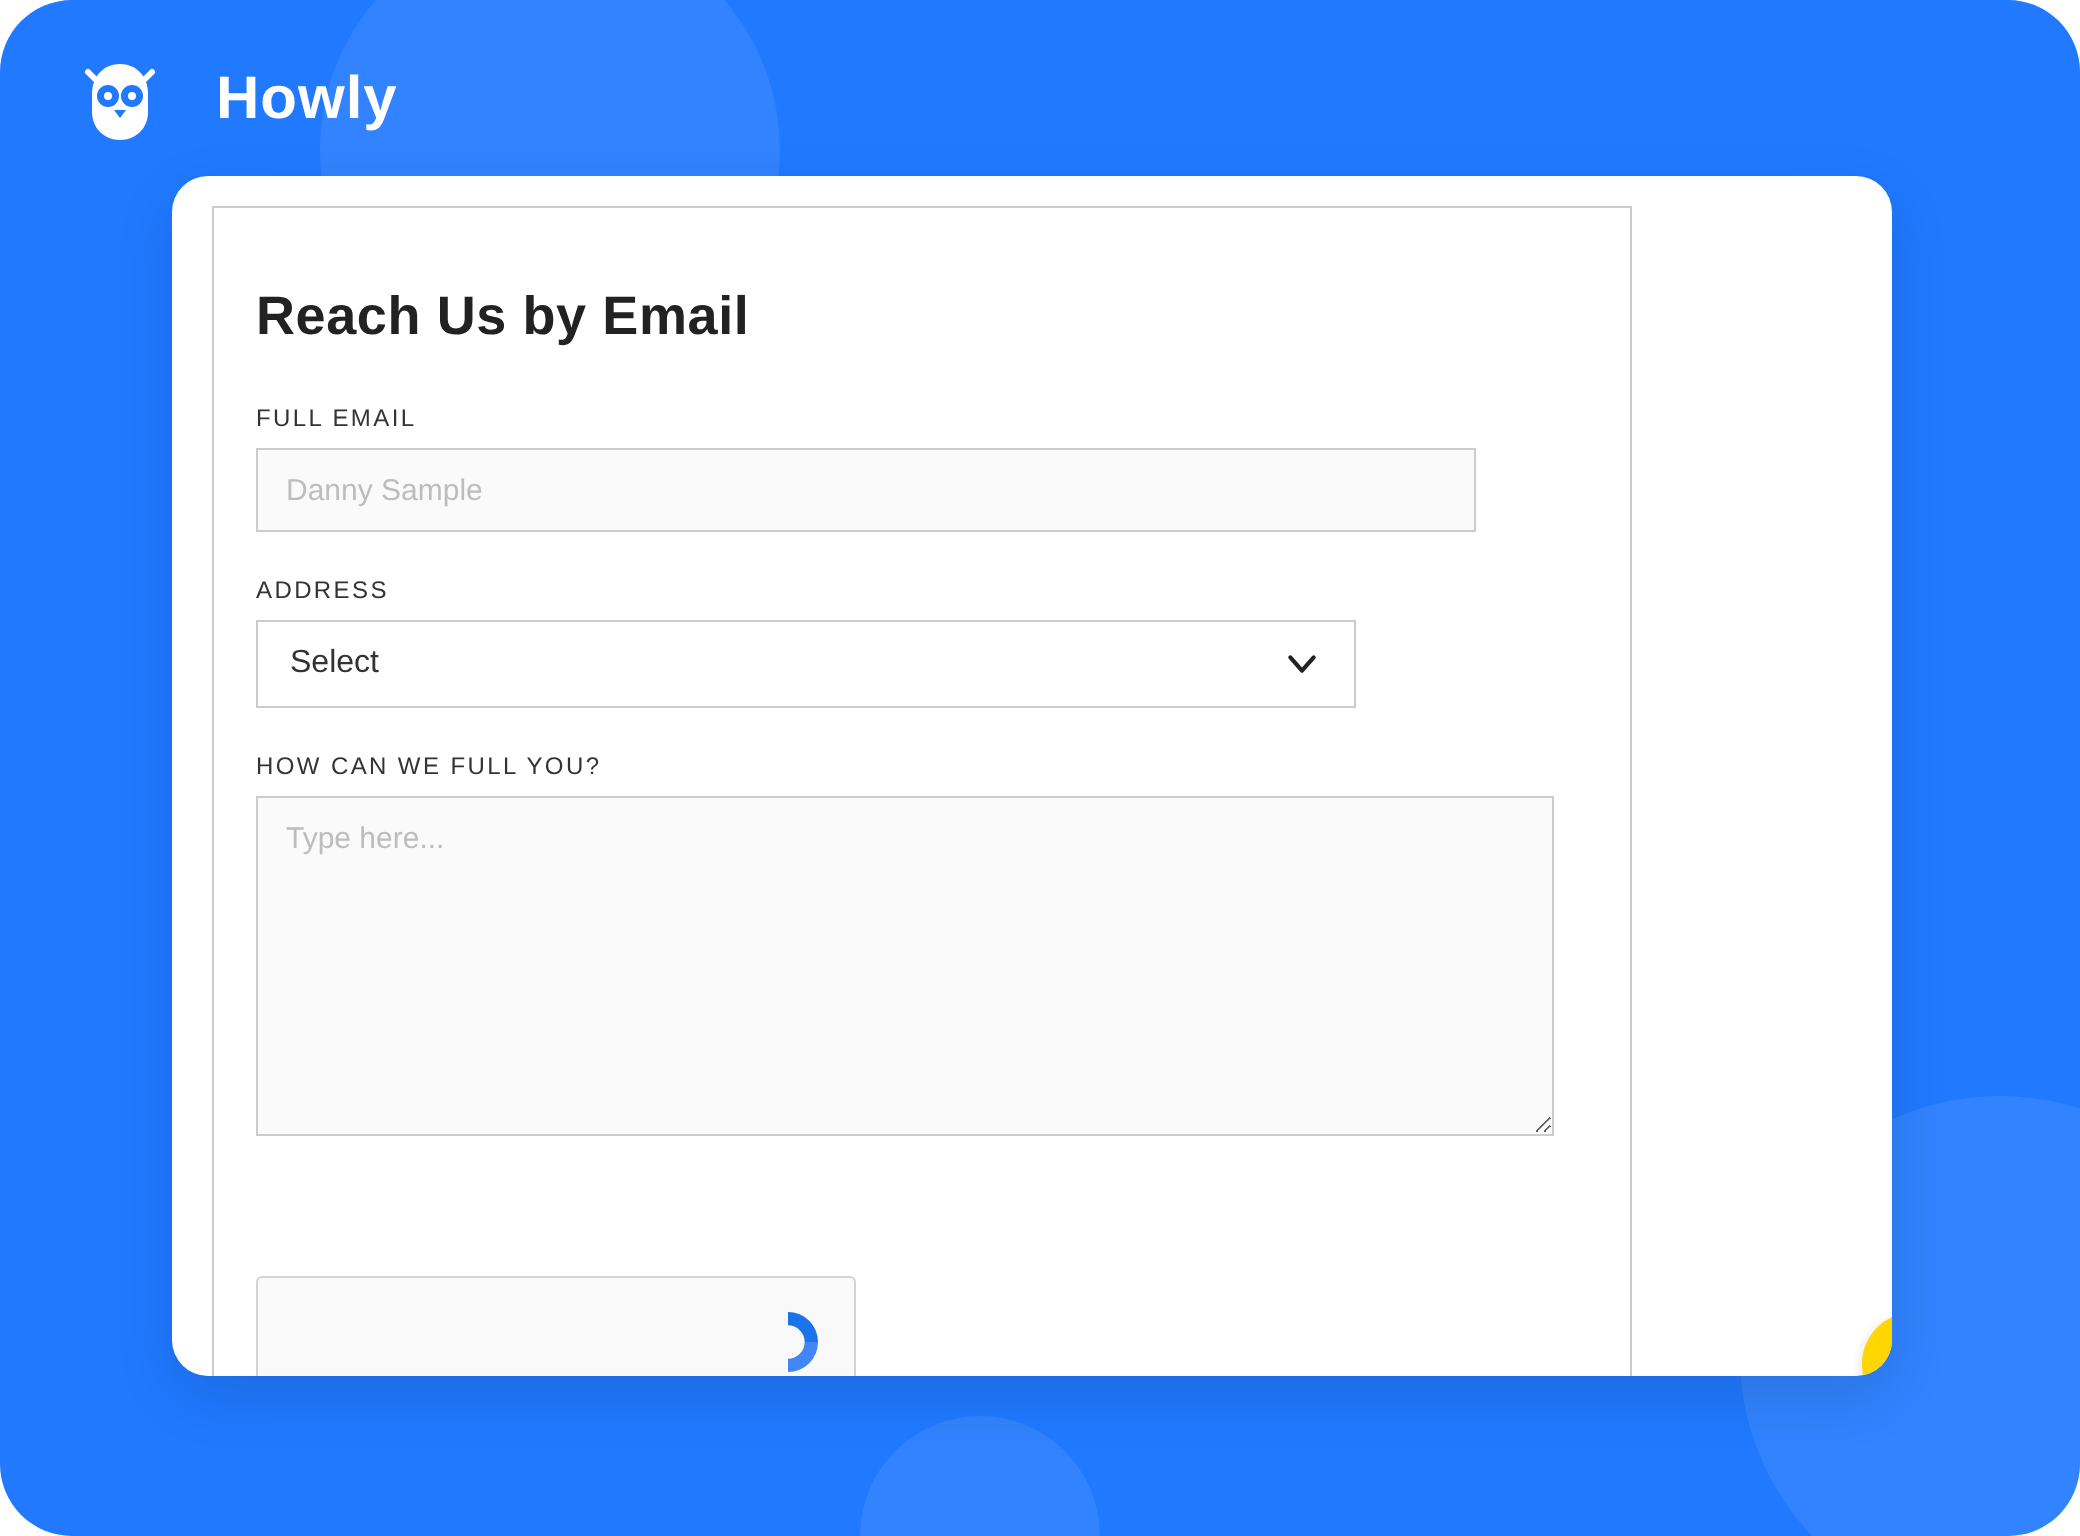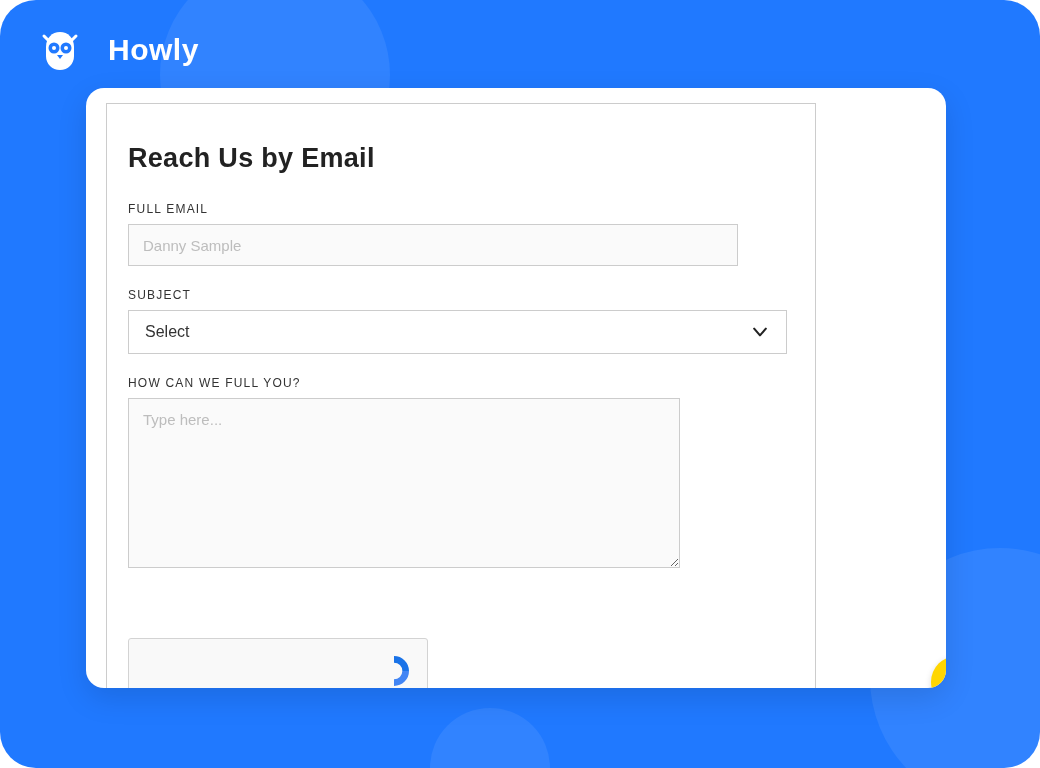--- a/index.html
+++ b/index.html
@@ -80,33 +80,33 @@
     border: 1px solid #ccc;
     background: #fafafa;
     padding: 0 14px;
     font-size: 15px;
     color: #701a75;
     outline: none;
   }
   .text-input::placeholder { color: #bdbdbd; }
 
   .select-wrap {
-    width: 659px;
+    width: 550px;
     height: 44px;
     border: 1px solid #ccc;
     background: #fff;
     display: flex; align-items: center; justify-content: space-between;
     padding: 0 16px;
     cursor: pointer;
   }
   .select-value { font-size: 16px; color: #333; }
   .chevron { width: 20px; height: 20px; }
 
   .textarea {
-    width: 552px;
+    width: 649px;
     height: 170px;
     border: 1px solid #ccc;
     background: #fafafa;
     padding: 12px 14px;
     font-size: 15px;
     color: #333;
     font-family: inherit;
     resize: both;
     outline: none;
   }
@@ -170,21 +170,21 @@
 
       <div class="field">
         <div class="field-label">FULL EMAIL</div>
         <input class="text-input" type="text" placeholder="Danny Sample" style="">
       </div>
 
       <div class="field">
       </div>
 
       <div class="field">
-        <div class="field-label">SUBJECT</div>
+        <div class="field-label">ADDRESS</div>
         <div class="select-wrap">
           <span class="select-value">Select</span>
           <span class="chevron">
             <svg viewBox="0 0 24 24">
                 <path d="M5 8 L12 16 L19 8" fill="none" stroke="#222" stroke-width="2.5" stroke-linecap="round" stroke-linejoin="round"></path>
               </svg>
           </span>
         </div>
       </div>
 

